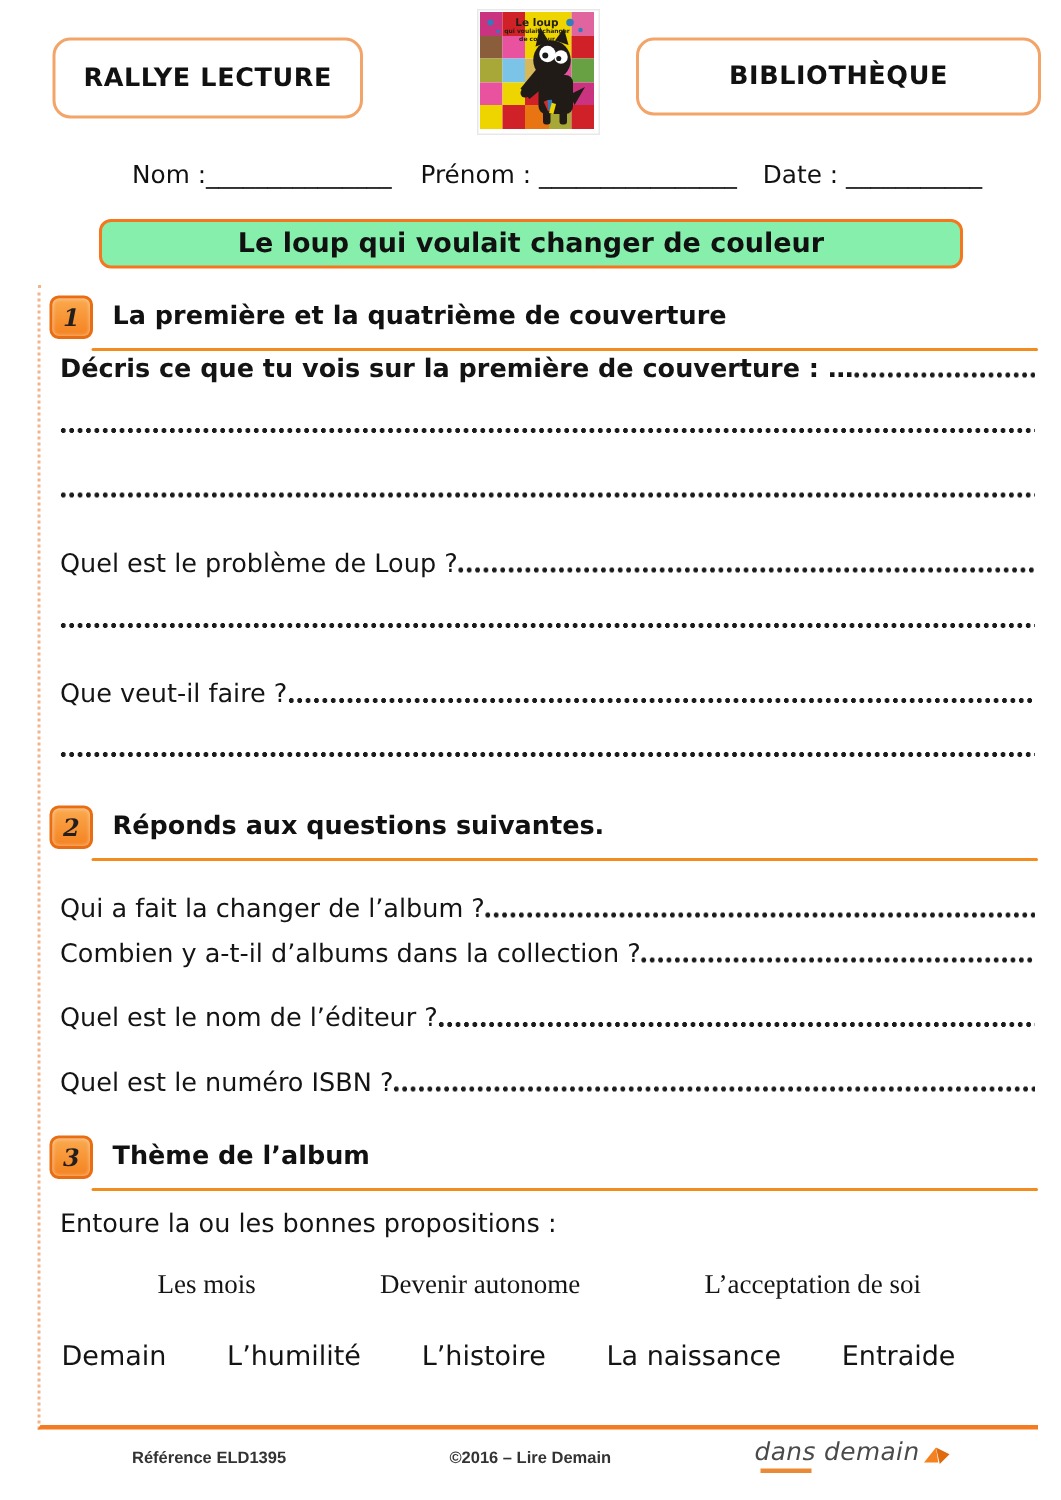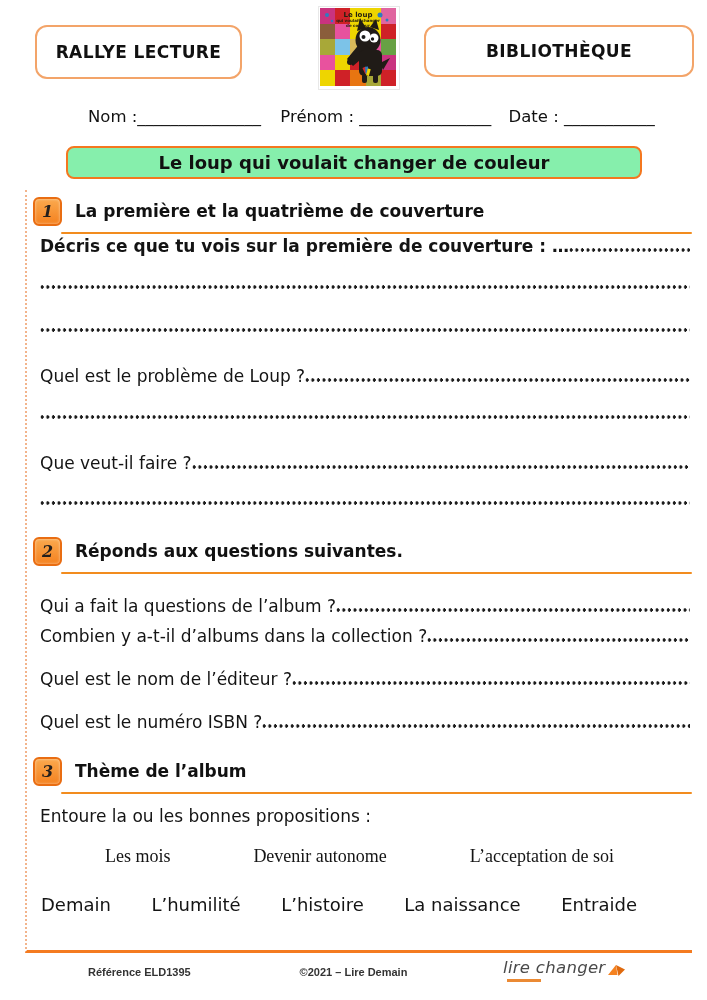--- a/index.html
+++ b/index.html
@@ -212,21 +212,21 @@
 
     <div class="sec-header mt-s2">
       <div class="badge">
         <span>2</span>
       </div>
       <div class="sec-title">Réponds aux questions suivantes.</div>
     </div>
     <div class="sec-underline"></div>
 
     <div class="q-row mt-q4">
-      <span class="q-label">Qui a fait la questions de l’album ? </span>
+      <span class="q-label">Qui a fait la changer de l’album ? </span>
       <span class="dot-fill"></span>
     </div>
     <div class="q-row mt-q5">
       <span class="q-label">Combien y a-t-il d’albums dans la collection ? </span>
       <span class="dot-fill"></span>
     </div>
     <div class="q-row mt-q6">
       <span class="q-label">Quel est le nom de l’éditeur ? </span>
       <span class="dot-fill"></span>
     </div>
@@ -253,23 +253,23 @@
     <div class="opt-row opt-row2 mt-r2">
       <span>Demain</span>
       <span>L’humilité</span>
       <span>L’histoire</span>
       <span>La naissance</span>
       <span>Entraide</span>
     </div>
   </div>
 
   <div class="footer-ref">Référence ELD1395</div>
-  <div class="footer-copy">©2021 – Lire Demain</div>
+  <div class="footer-copy">©2016 – Lire Demain</div>
   <div class="footer-logo">
-    <span class="logo-text">lire changer</span>
+    <span class="logo-text">dans demain</span>
     <svg width="19" height="16" viewBox="0 0 19 16">
       <path d="M1 14 L9 4 L10.5 14 Z" fill="#F58220"></path>
       <path d="M9 4 L18 8.5 L11.5 15 Z" fill="#E06A0E"></path>
     </svg>
   </div>
   <div class="logo-tagline"></div>
 
 </div>
 
 </body></html>

